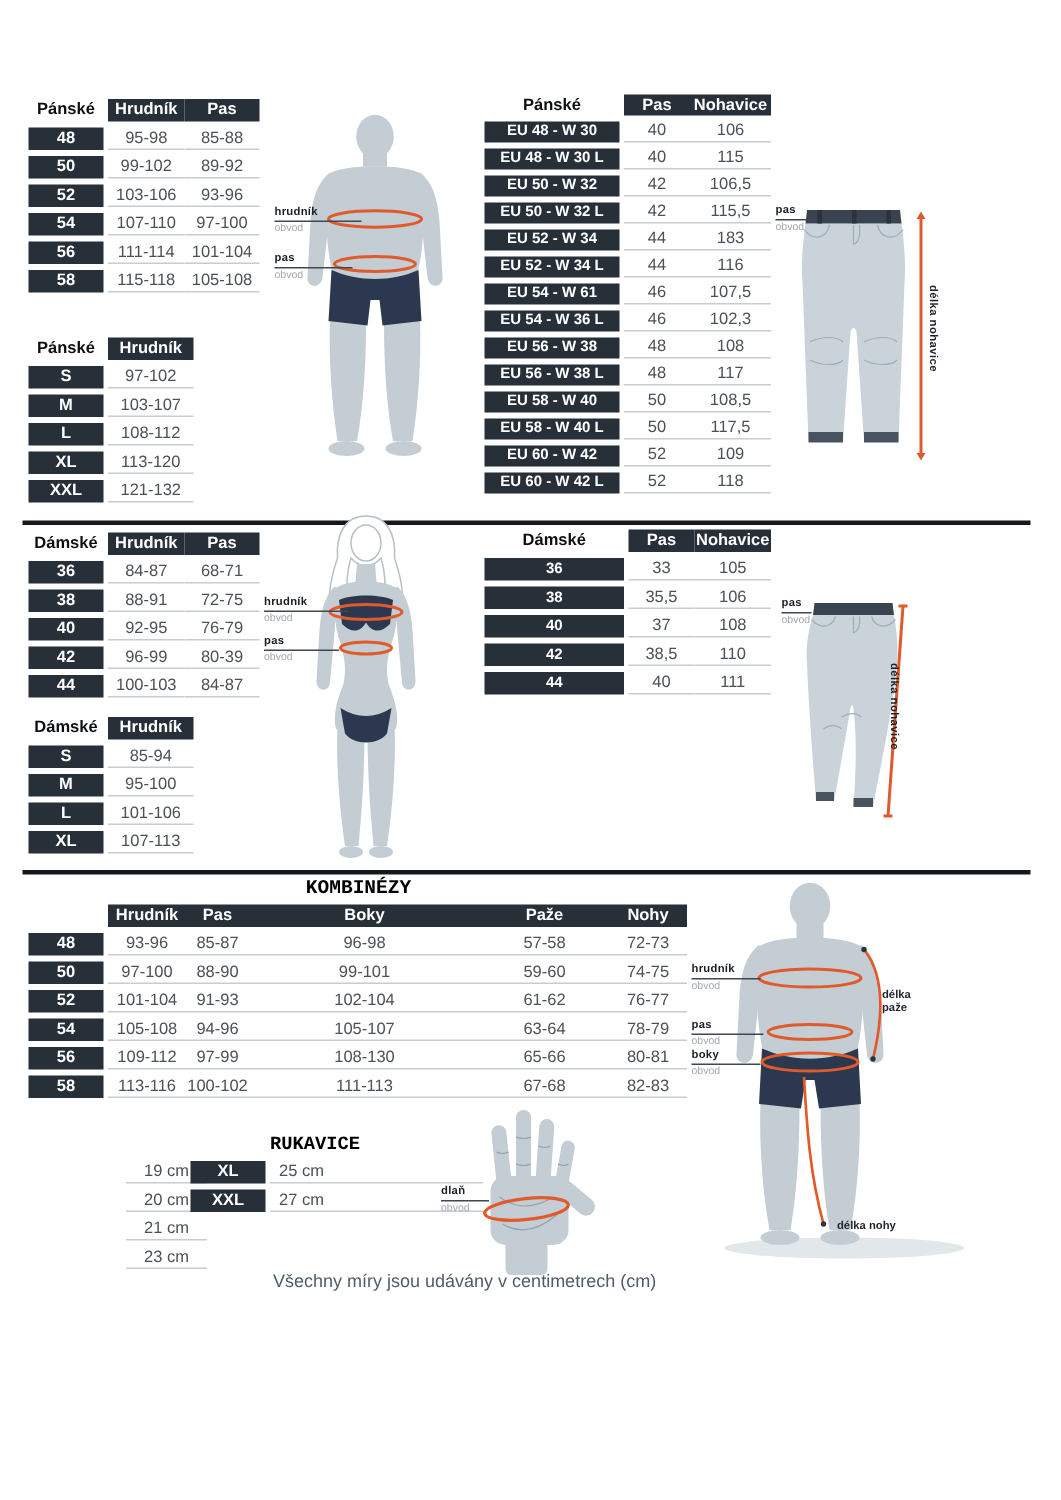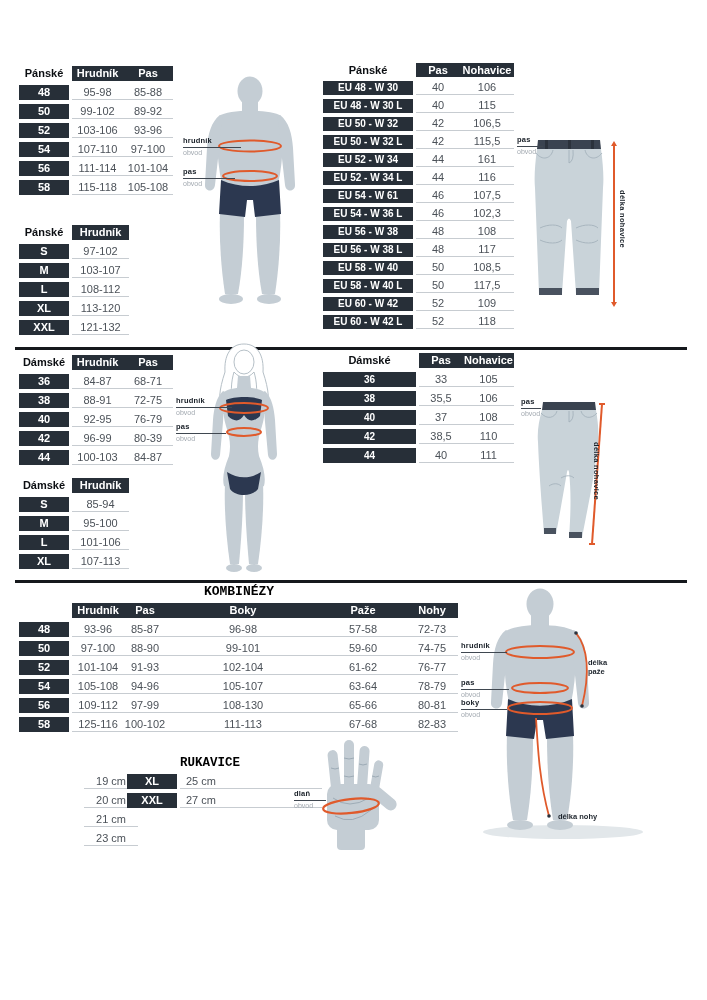--- a/index.html
+++ b/index.html
@@ -159,21 +159,21 @@
 
         <div class="row">
           <div class="cell c-size col0 gap">EU 50 - W 32 L</div>
           <div class="cell c-val col1">42</div>
           <div class="cell c-val col2">115,5</div>
         </div>
 
         <div class="row">
           <div class="cell c-size col0 gap">EU 52 - W 34</div>
           <div class="cell c-val col1">44</div>
-          <div class="cell c-val col2">161</div>
+          <div class="cell c-val col2">183</div>
         </div>
 
         <div class="row">
           <div class="cell c-size col0 gap">EU 52 - W 34 L</div>
           <div class="cell c-val col1">44</div>
           <div class="cell c-val col2">116</div>
         </div>
 
         <div class="row">
           <div class="cell c-size col0 gap">EU 54 - W 61</div>
@@ -510,21 +510,21 @@
           <div class="cell c-size col0 gap">56</div>
           <div class="cell c-val col1">109-112</div>
           <div class="cell c-val col2">97-99</div>
           <div class="cell c-val col3">108-130</div>
           <div class="cell c-val col4">65-66</div>
           <div class="cell c-val col5">80-81</div>
         </div>
 
         <div class="row">
           <div class="cell c-size col0 gap">58</div>
-          <div class="cell c-val col1">125-116</div>
+          <div class="cell c-val col1">113-116</div>
           <div class="cell c-val col2">100-102</div>
           <div class="cell c-val col3">111-113</div>
           <div class="cell c-val col4">67-68</div>
           <div class="cell c-val col5">82-83</div>
         </div>
       </div>
   </div>
 
   <div class="fig" style="left:468px;top:588px">
     <svg width="235" height="255" viewBox="0 0 235 255">
@@ -634,14 +634,15 @@
       </g>
       <ellipse cx="54" cy="68" rx="28" ry="7" fill="none" stroke="#e05a2b" stroke-width="2.2" transform="rotate(-6 54 68)"></ellipse>
     </svg>
   </div>
   <div class="ann" style="left:294px;top:790px;width:32px">
     <div class="w">dlaň</div>
     <div class="ln"></div>
     <div class="s">obvod</div>
   </div>
 
+  <div class="note" style="left:182px;top:847px">Všechny míry jsou udávány v centimetrech (cm)</div>
 
 </div>
 
 </body></html>

